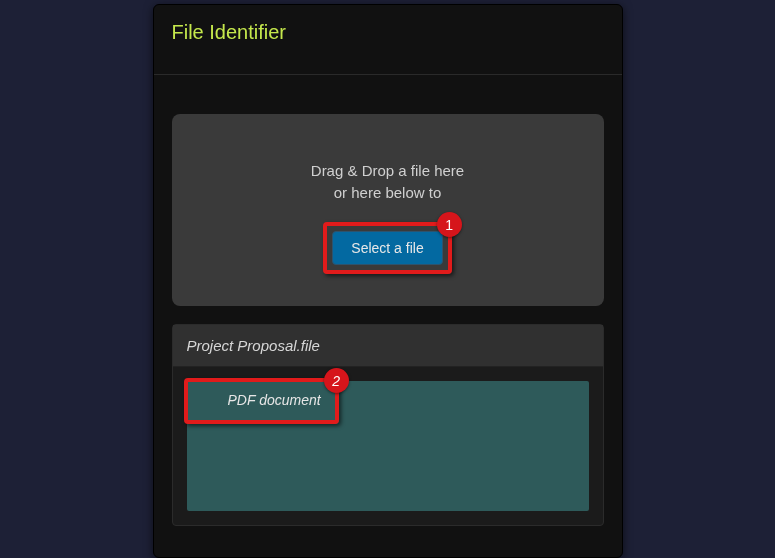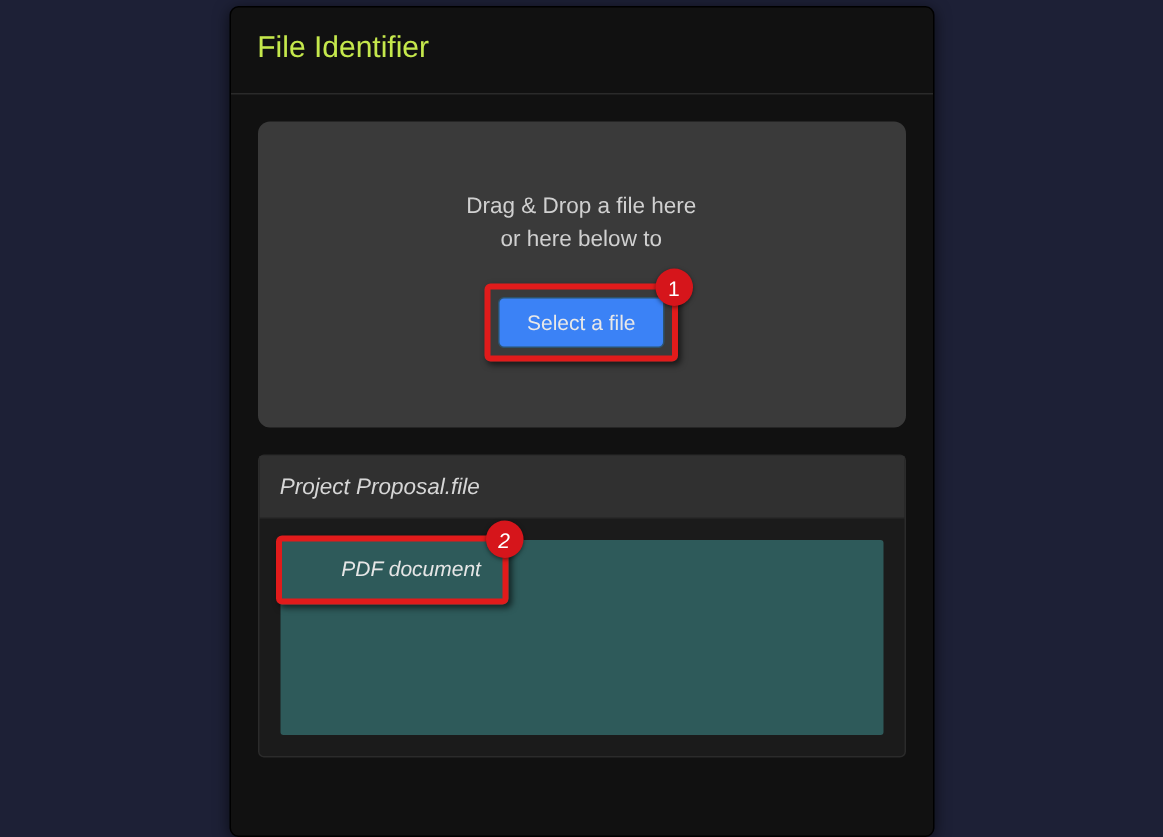--- a/index.html
+++ b/index.html
@@ -12,46 +12,47 @@
   }
   .panel {
     width: 470px;
     margin-top: 4px;
     background: #111;
     border: 1px solid #000;
     border-radius: 6px;
     box-shadow: 0 2px 10px rgba(0,0,0,.6);
   }
   .panel-title {
-    padding: 16px 18px 18px 18px;
+    padding: 16px 18px 30px 18px;
     font-size: 20px;
     font-weight: 400;
     color: #c5e84c;
     border-bottom: 1px solid #2a2a2a;
   }
   .panel-body { padding: 18px; }
   .dropzone {
     background: #3a3a3a;
     border-radius: 8px;
     text-align: center;
-    padding: 46px 20px 44px 20px;
+    padding: 46px 20px 32px 20px;
     color: #c8c8c8;
+    margin-top: 21px;
   }
   .dropzone-text { font-size: 15px; line-height: 22px; color: #d0d0d0; font-weight: 300; }
   .btn-wrap { margin-top: 18px; position: relative; display: inline-block; }
   .highlight {
     border: 4px solid #e11b1b;
     border-radius: 4px;
     box-shadow: 2px 2px 4px rgba(0,0,0,.6);
     padding: 5px;
     display: inline-block;
     position: relative;
   }
   .select-btn {
-    background: #3b82f6;
+    background: #0369a1;
     color: #e8e8e8;
     border: 1px solid #2d536d;
     font-size: 14px;
     padding: 8px 18px;
     border-radius: 4px;
     cursor: pointer;
   }
   .badge {
     position: absolute;
     top: -14px; right: -14px;

